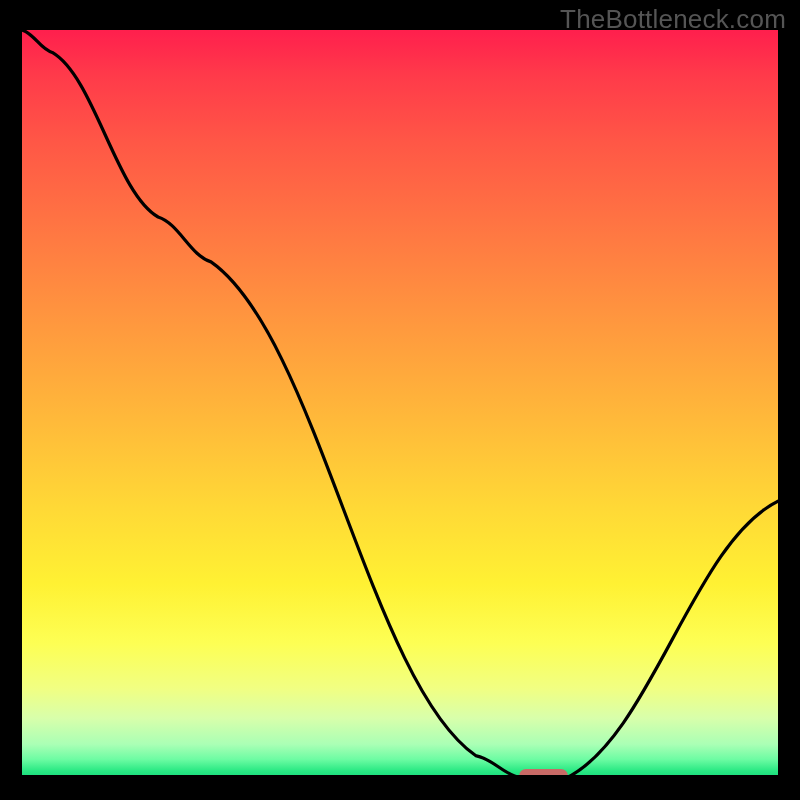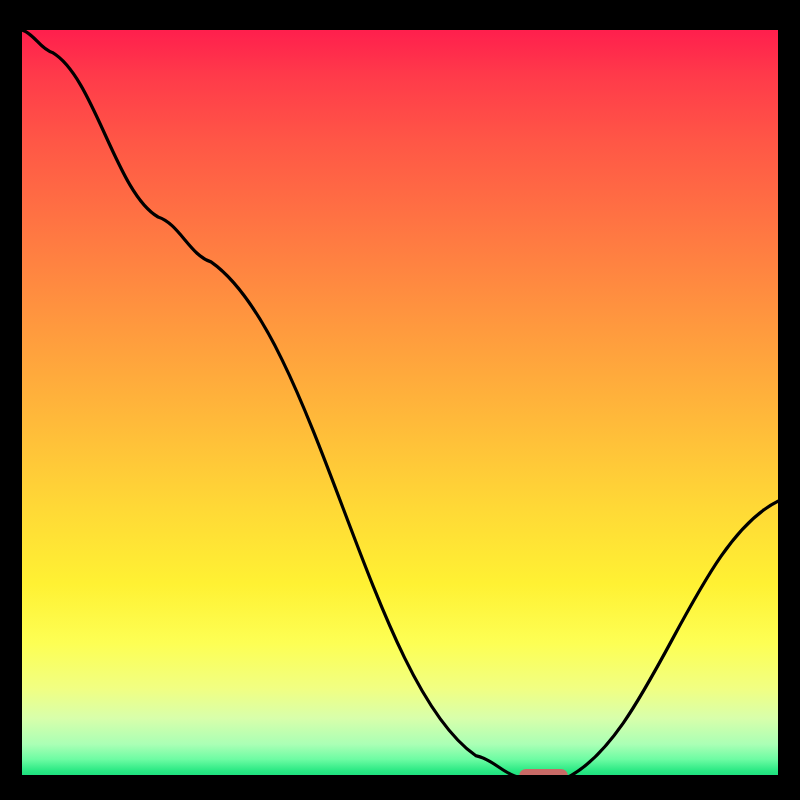--- a/index.html
+++ b/index.html
@@ -75,20 +75,21 @@
     bottom: 0;
     height: 3px;
     background: #000;
   }
 </style>
 </head>
 <body>
 
 <div class="frame">
 
+  <div class="watermark">TheBottleneck.com</div>
 
   <div class="plot-area">
     <div class="gradient"></div>
 
     <svg class="curve" viewBox="0 0 756 748" preserveAspectRatio="none">
       <path d="M 0 0 C 12.096000000000002 3.366000000000008, 18.144000000000002 19.074000000000044, 30.240000000000002 22.440000000000055 C 72.576 47.124000000000045, 93.74399999999999 162.316, 136.07999999999998 187 C 157.248 193.732, 167.832 225.148, 189 231.88 C 294.84 305.932, 347.76 651.5079999999999, 453.59999999999997 725.56 C 471.74399999999997 728.9259999999999, 480.81600000000003 744.634, 498.96000000000004 748 C 517.104 748, 526.1759999999999 748, 544.3199999999999 748 C 628.992 706.486, 671.328 512.754, 756 471.24" fill="none" stroke="#000" stroke-width="3.2" stroke-linecap="round" stroke-linejoin="round"></path>
     </svg>
 
     <div class="marker" style="left: 496.96px; width: 49.36px; top: 739px; height: 14px;"></div>
 

